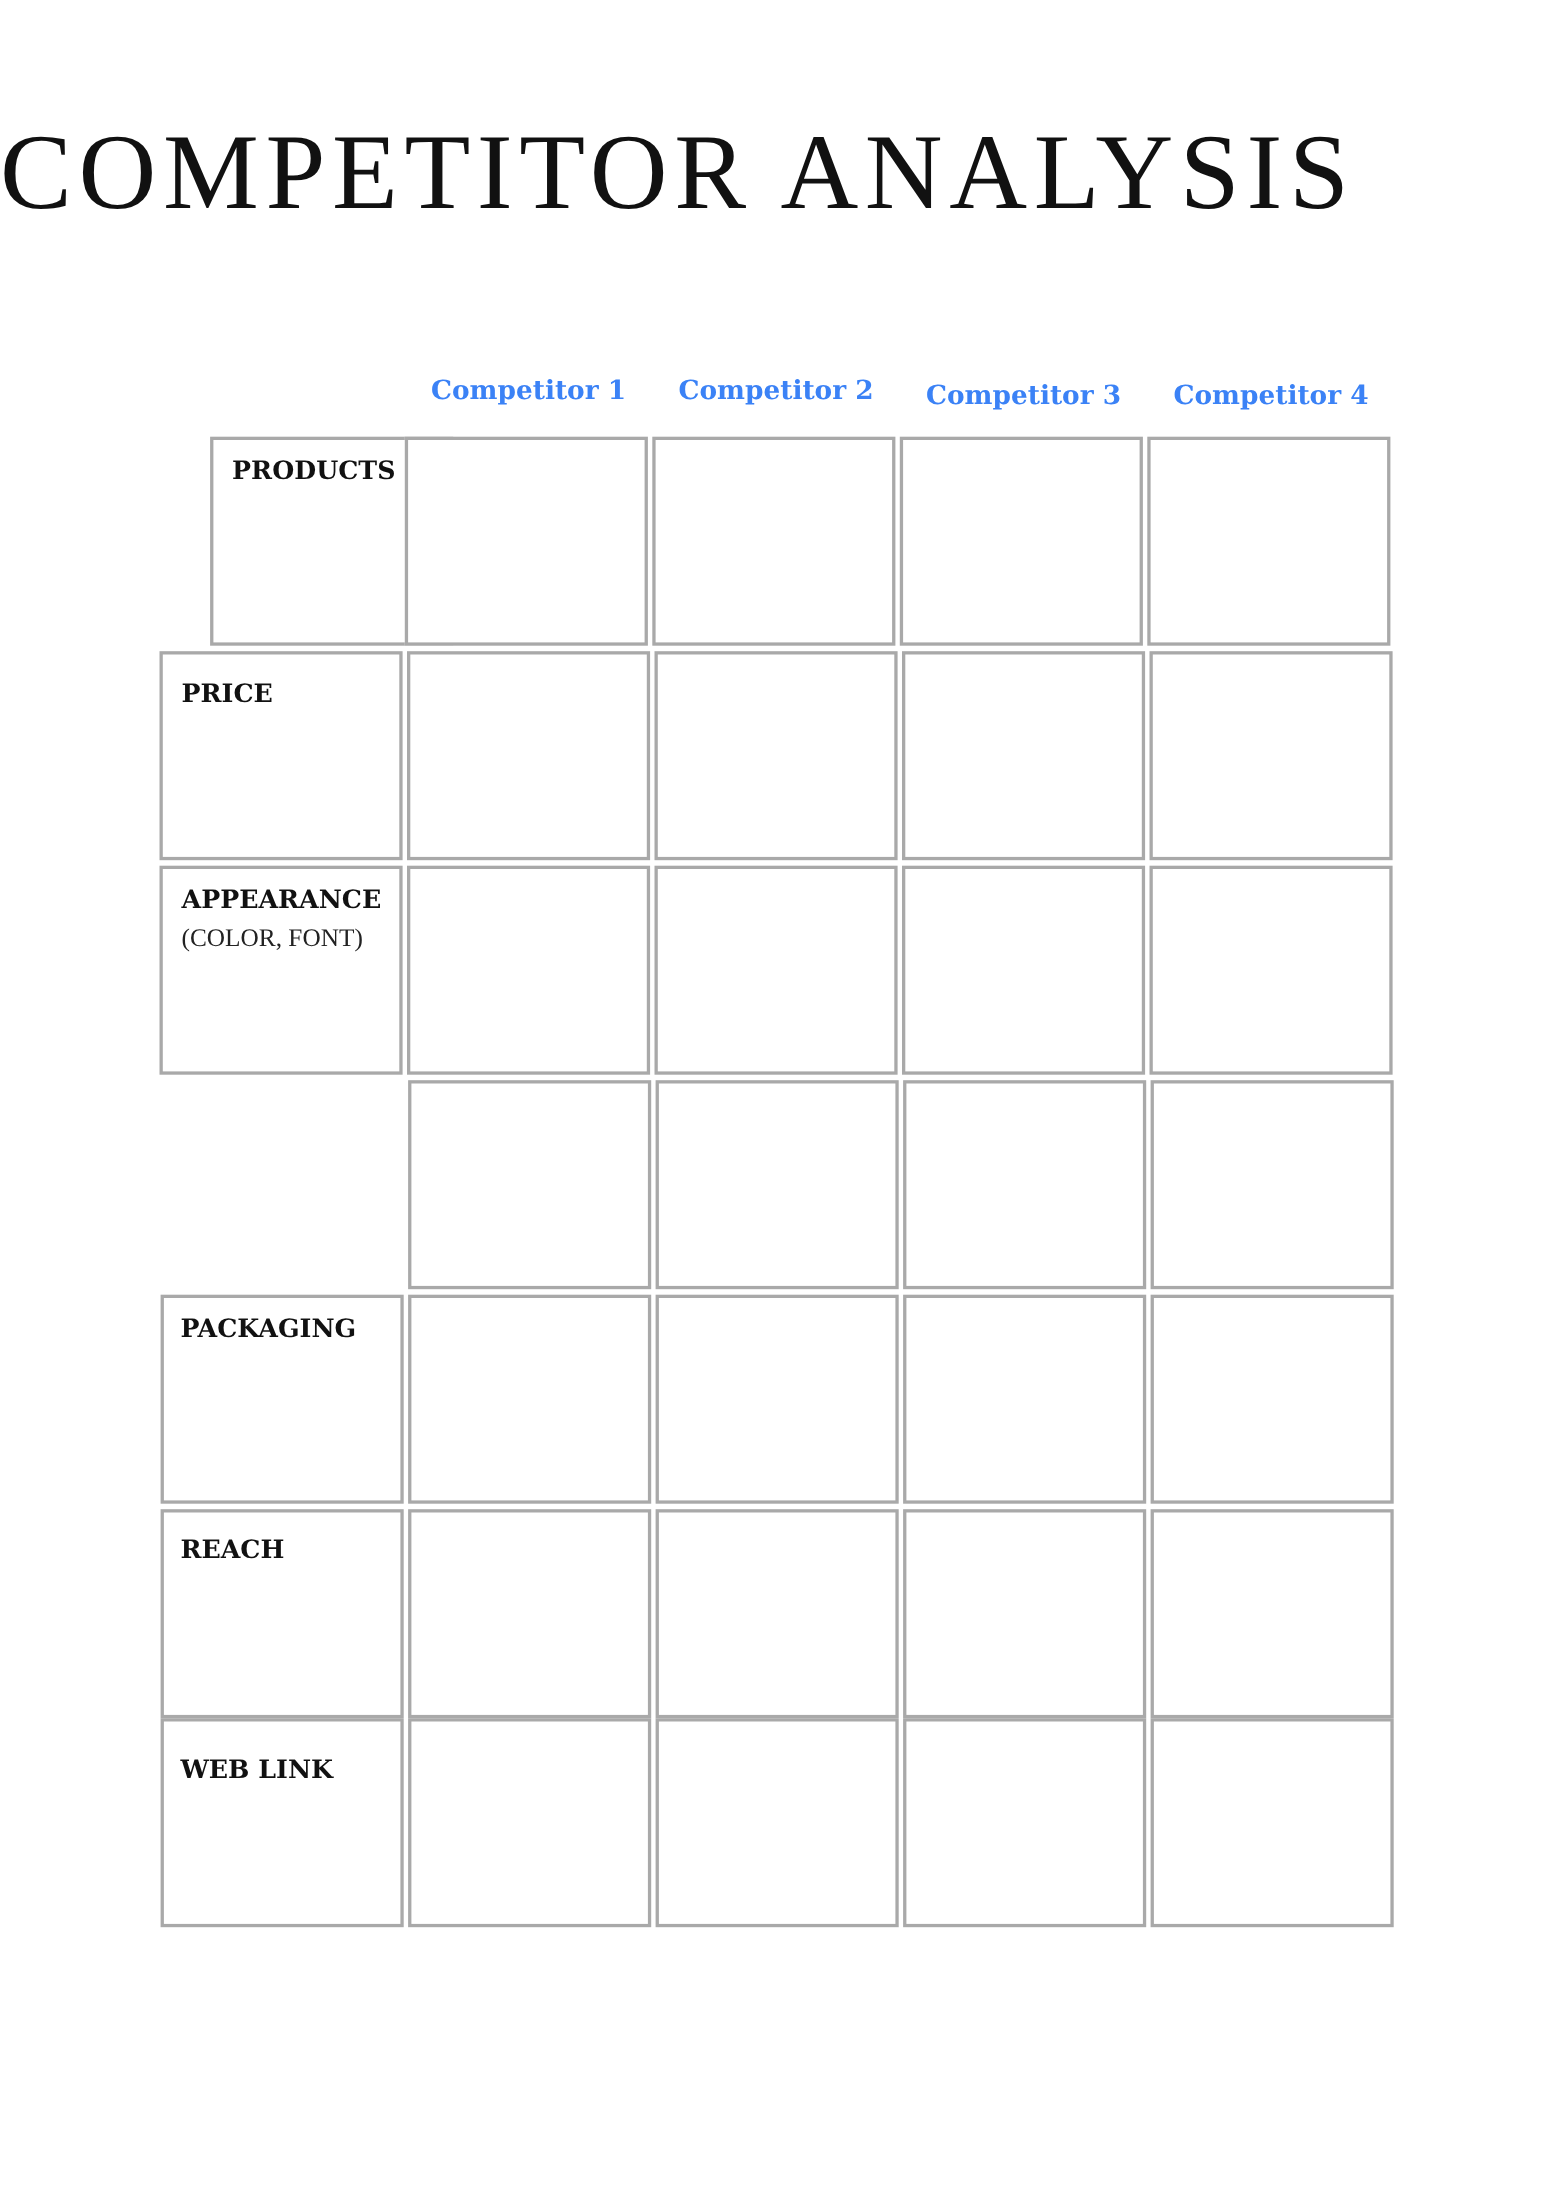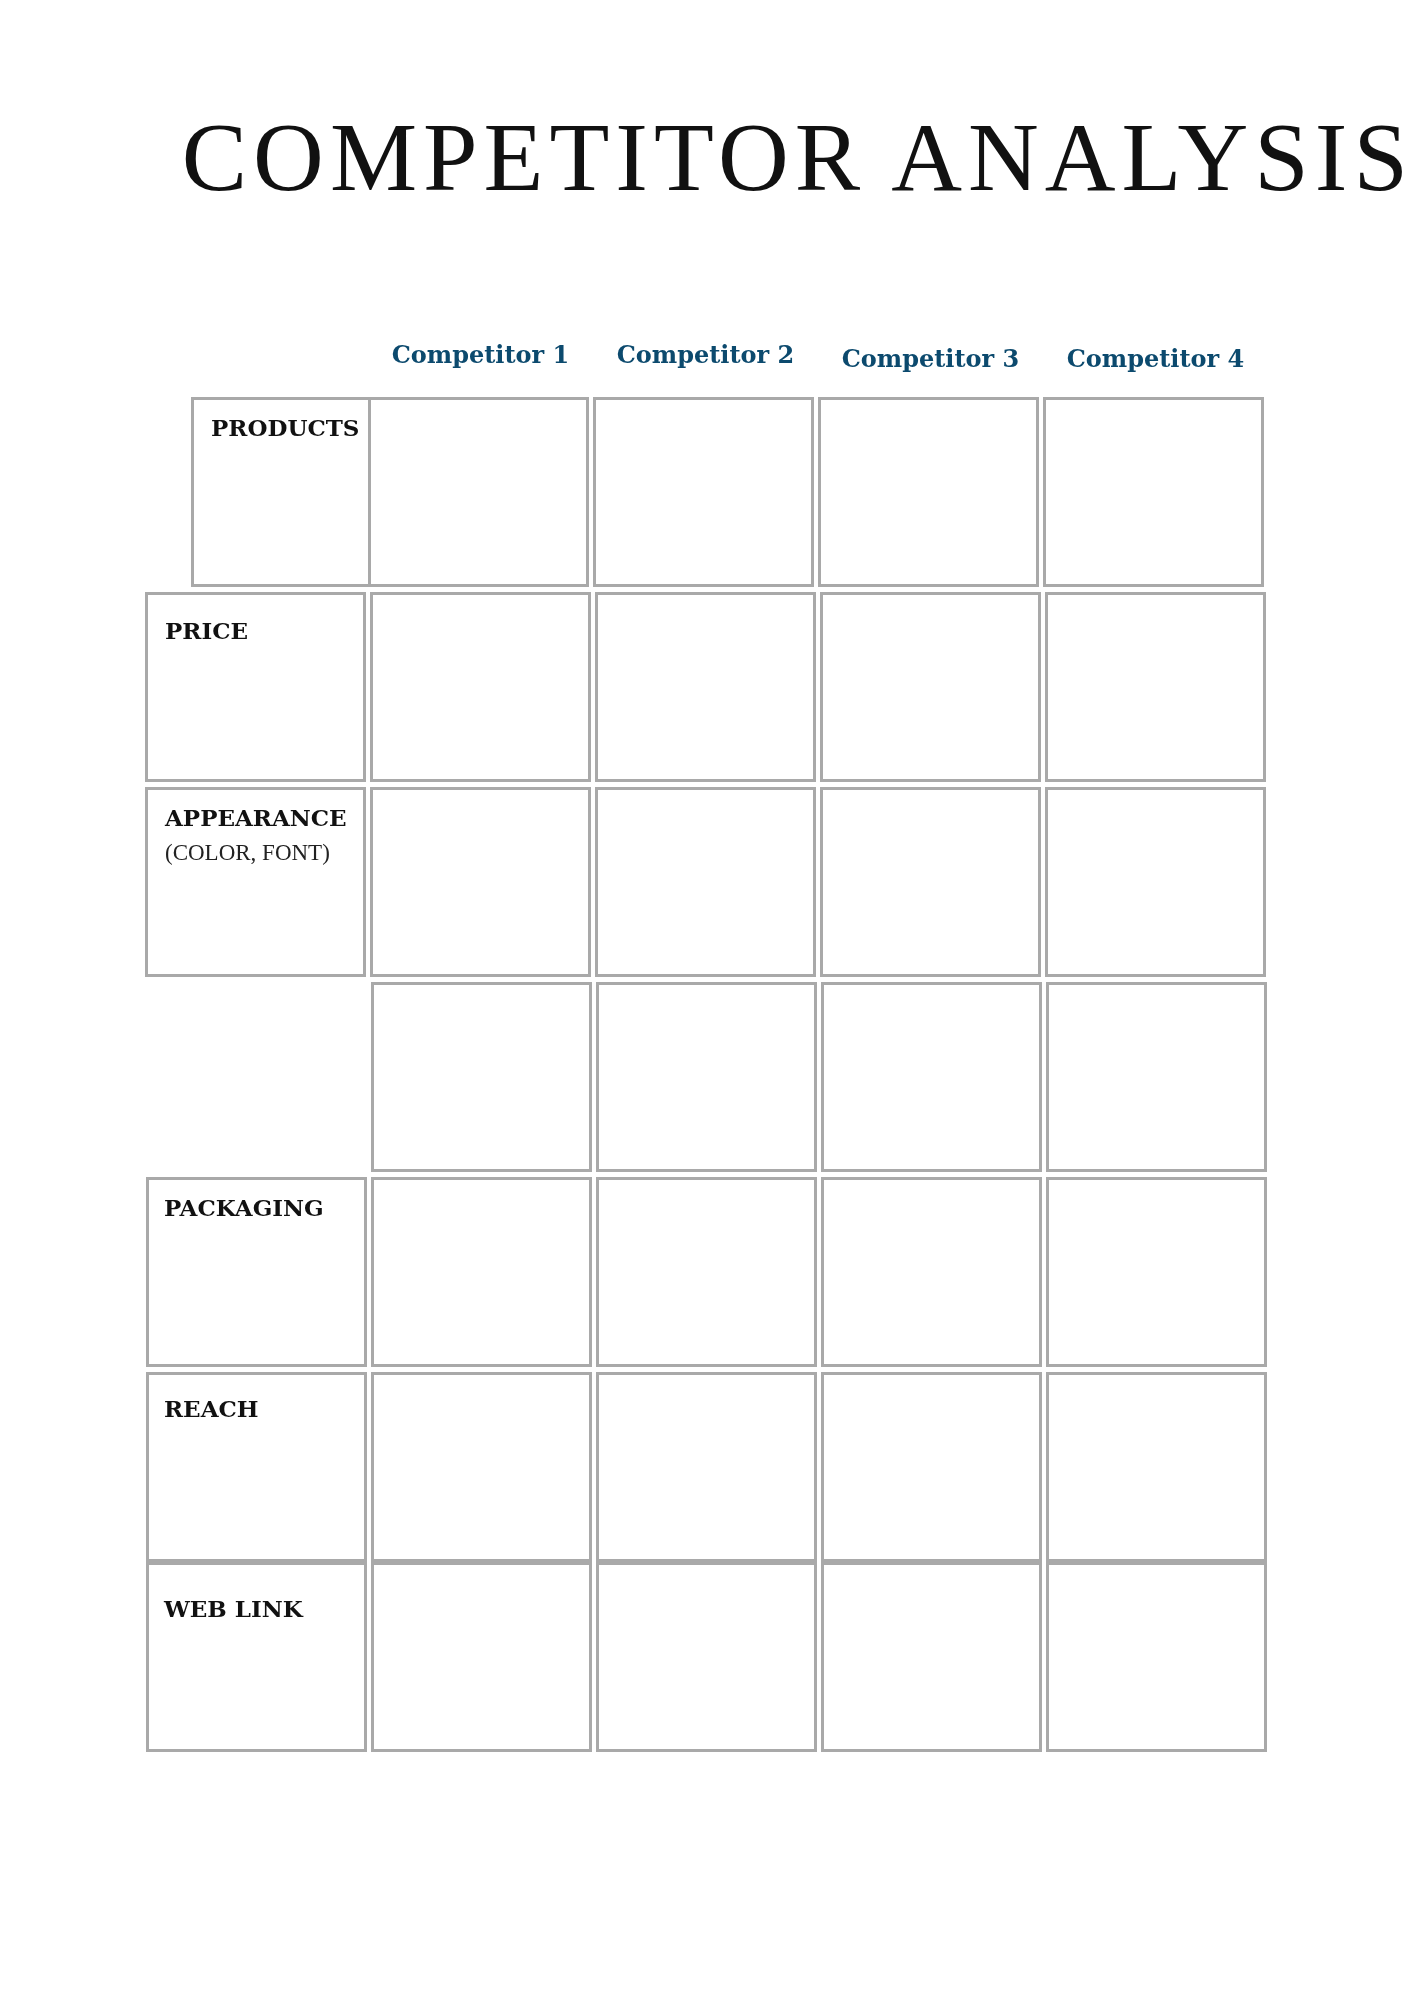--- a/index.html
+++ b/index.html
@@ -1,27 +1,27 @@
 <!DOCTYPE html>
 <html><head>
   <meta charset="utf-8">
   <style>
     html, body { margin: 0; padding: 0; background: #ffffff; }
     body { width: 1414px; height: 2000px; position: relative; overflow: hidden;
            font-family: "DejaVu Serif", "Liberation Serif", serif; color: #111; }
     .title {
       position: absolute; left: 0; width: 1414px; top: 108px;
-      text-align: right; font-family: "Liberation Serif", serif;
+      text-align: left; font-family: "Liberation Serif", serif;
       font-size: 98px; font-weight: 400; letter-spacing: 6px; color: #111;
       line-height: 1;
     }
     .col-headers { position: absolute; top: 340px; left: 368px; width: 900px; height: 40px; }
     .col-header {
       position: absolute; top: 0; width: 225px; text-align: center;
-      font-family: "DejaVu Serif", serif; font-weight: bold; font-size: 24px; color: #0c4a6e;
+      font-family: "DejaVu Serif", serif; font-weight: bold; font-size: 24px; color: #3b82f6;
     }
     .grid { position: absolute; left: 143px; top: 397px; }
     .row { position: absolute; left: 0; height: 194px; width: 1126px; }
     .cell {
       position: absolute; top: 0; height: 190px; width: 221px;
       border: 3px solid #a9a9a9; box-sizing: border-box; background: #fff;
     }
     .label-main {
       position: absolute; left: 17px; top: 14px;
       font-family: "DejaVu Serif", serif; font-weight: bold; font-size: 23px; color: #111;

